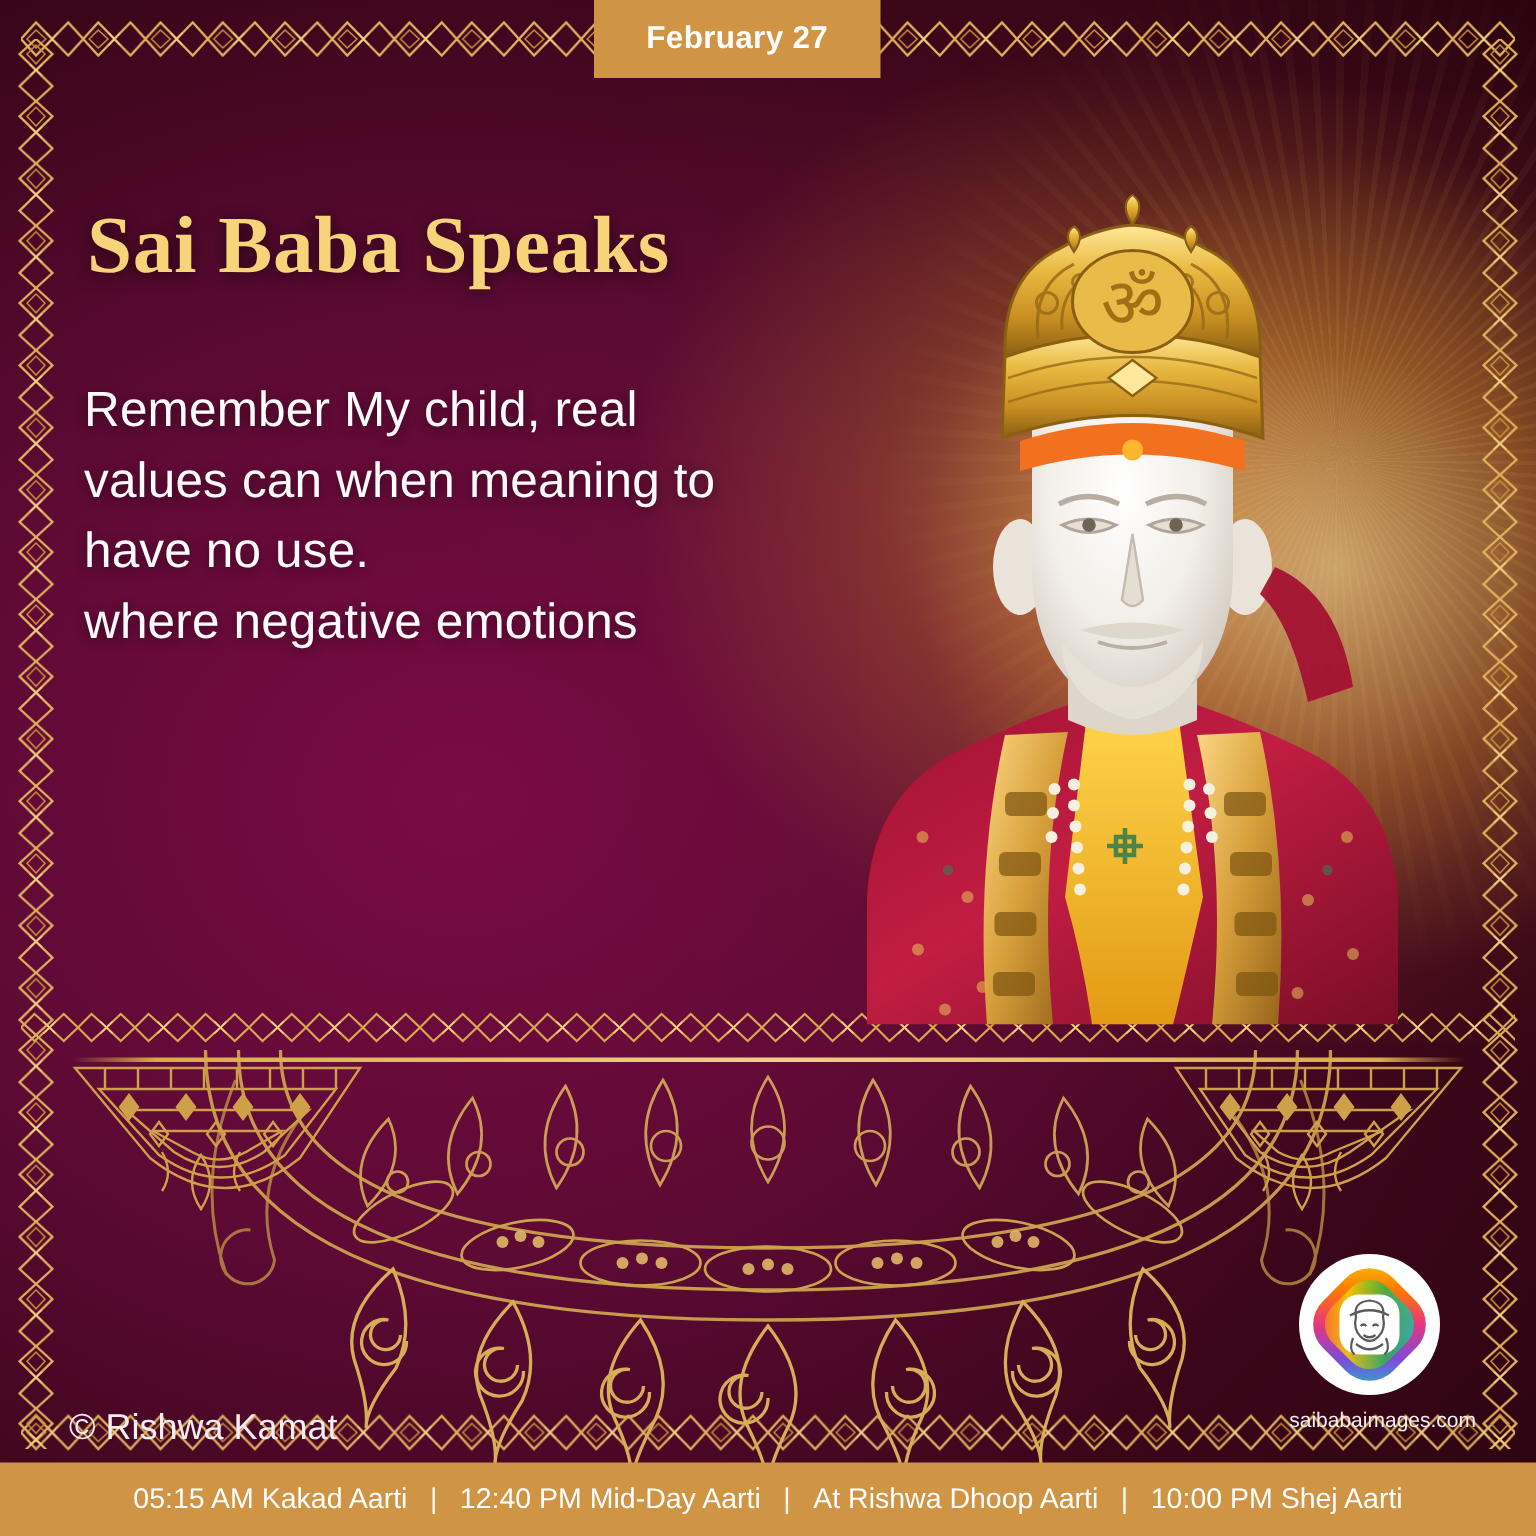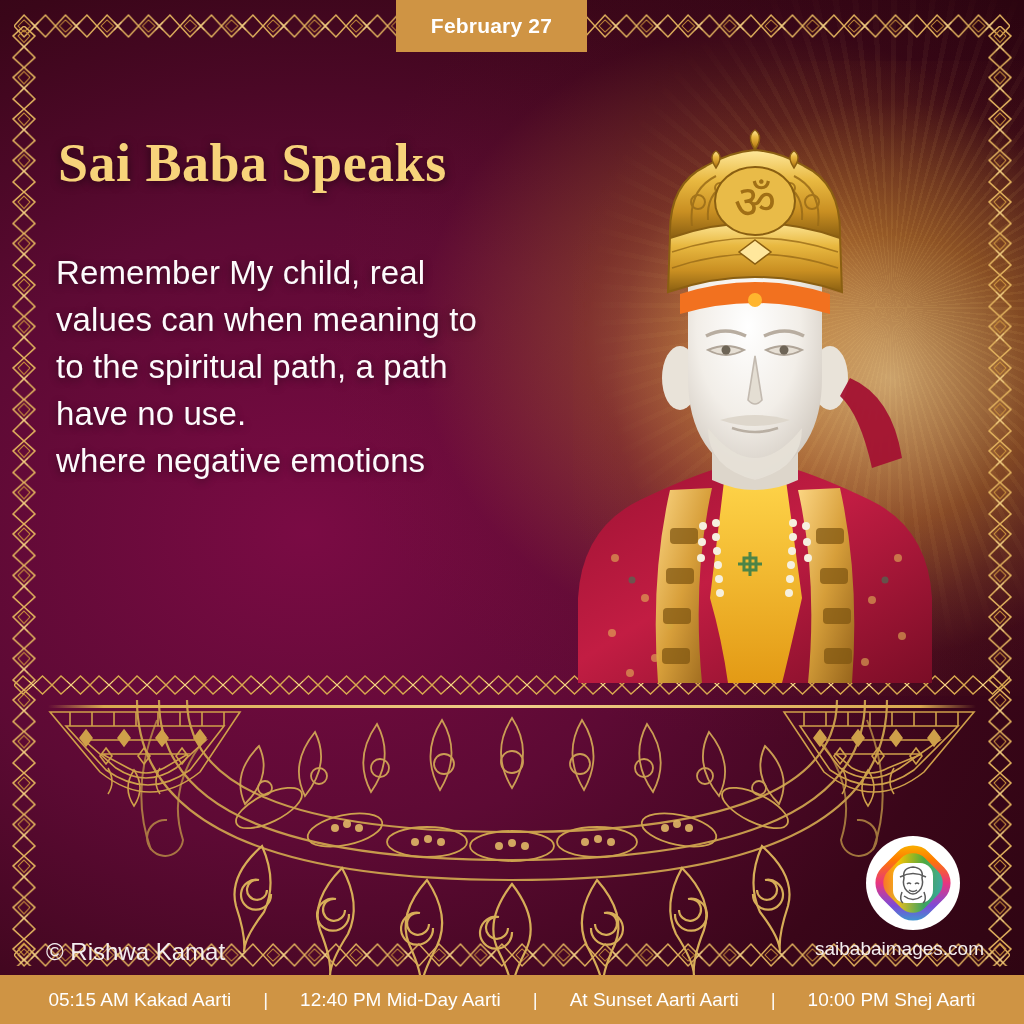--- a/index.html
+++ b/index.html
@@ -83,31 +83,31 @@
     position:absolute;left:50%;transform:translateX(-50%);
     top:700px;width:830px;height:300px;z-index:2;pointer-events:none;
   }
 
   .credit{
     position:absolute;left:46px;top:938px;
     color:#f3eef0;font-size:24px;z-index:6;
   }
   .site{
     position:absolute;right:40px;top:938px;
-    color:#f3eef0;font-size:19px;z-index:6;
+    color:#f3eef0;font-size:14px;z-index:6;
   }
 
   .logo{
     position:absolute;right:62px;top:834px;width:98px;height:98px;z-index:7;
   }
 
   .timings{
     position:absolute;left:0;bottom:0;width:1024px;height:49px;
     background:#cf9444;display:flex;align-items:center;justify-content:center;
-    gap:17px;z-index:8;
+    gap:0px;z-index:8;
   }
   .timings .t{color:#fff;font-size:19px;white-space:nowrap;}
   .timings .sep{color:#fff;font-size:19px;padding:0 15px;opacity:.95;}
 </style>
 </head>
 <body>
 
 <div class="poster">
 
   <div class="rays"></div>
@@ -152,21 +152,20 @@
 
   <div class="date-badge">
     <span>February 27</span>
   </div>
 
   <div class="title">Sai Baba Speaks</div>
 
   <div class="quote">
     <span class="ln">Remember My child, real</span>
     <span class="ln">values can when meaning to</span>
-    <span class="ln">to the spiritual path, a path</span>
     <span class="ln">have no use.</span>
     <span class="ln">where negative emotions</span>
   </div>
 
   <svg class="statue" viewBox="0 0 470 555">
     <defs>
       <radialGradient id="facegrad" cx="45%" cy="35%" r="70%">
         <stop offset="0%" stop-color="#ffffff"></stop>
         <stop offset="55%" stop-color="#f2eee8"></stop>
         <stop offset="100%" stop-color="#cfc7bd"></stop>
@@ -473,18 +472,18 @@
       <path d="M38 58 q-3 8 1 11 M60 58 q3 8 -1 11"></path>
       <path d="M40 62 q9 7 18 0"></path>
     </g>
   </svg>
 
   <div class="timings">
     <span class="t">05:15 AM  Kakad Aarti</span>
     <span class="sep">|</span>
     <span class="t">12:40 PM Mid-Day Aarti</span>
     <span class="sep">|</span>
-    <span class="t">At Sunset Aarti Aarti</span>
+    <span class="t">At Rishwa Dhoop Aarti</span>
     <span class="sep">|</span>
     <span class="t">10:00 PM Shej Aarti</span>
   </div>
 
 </div>
 
 </body></html>

